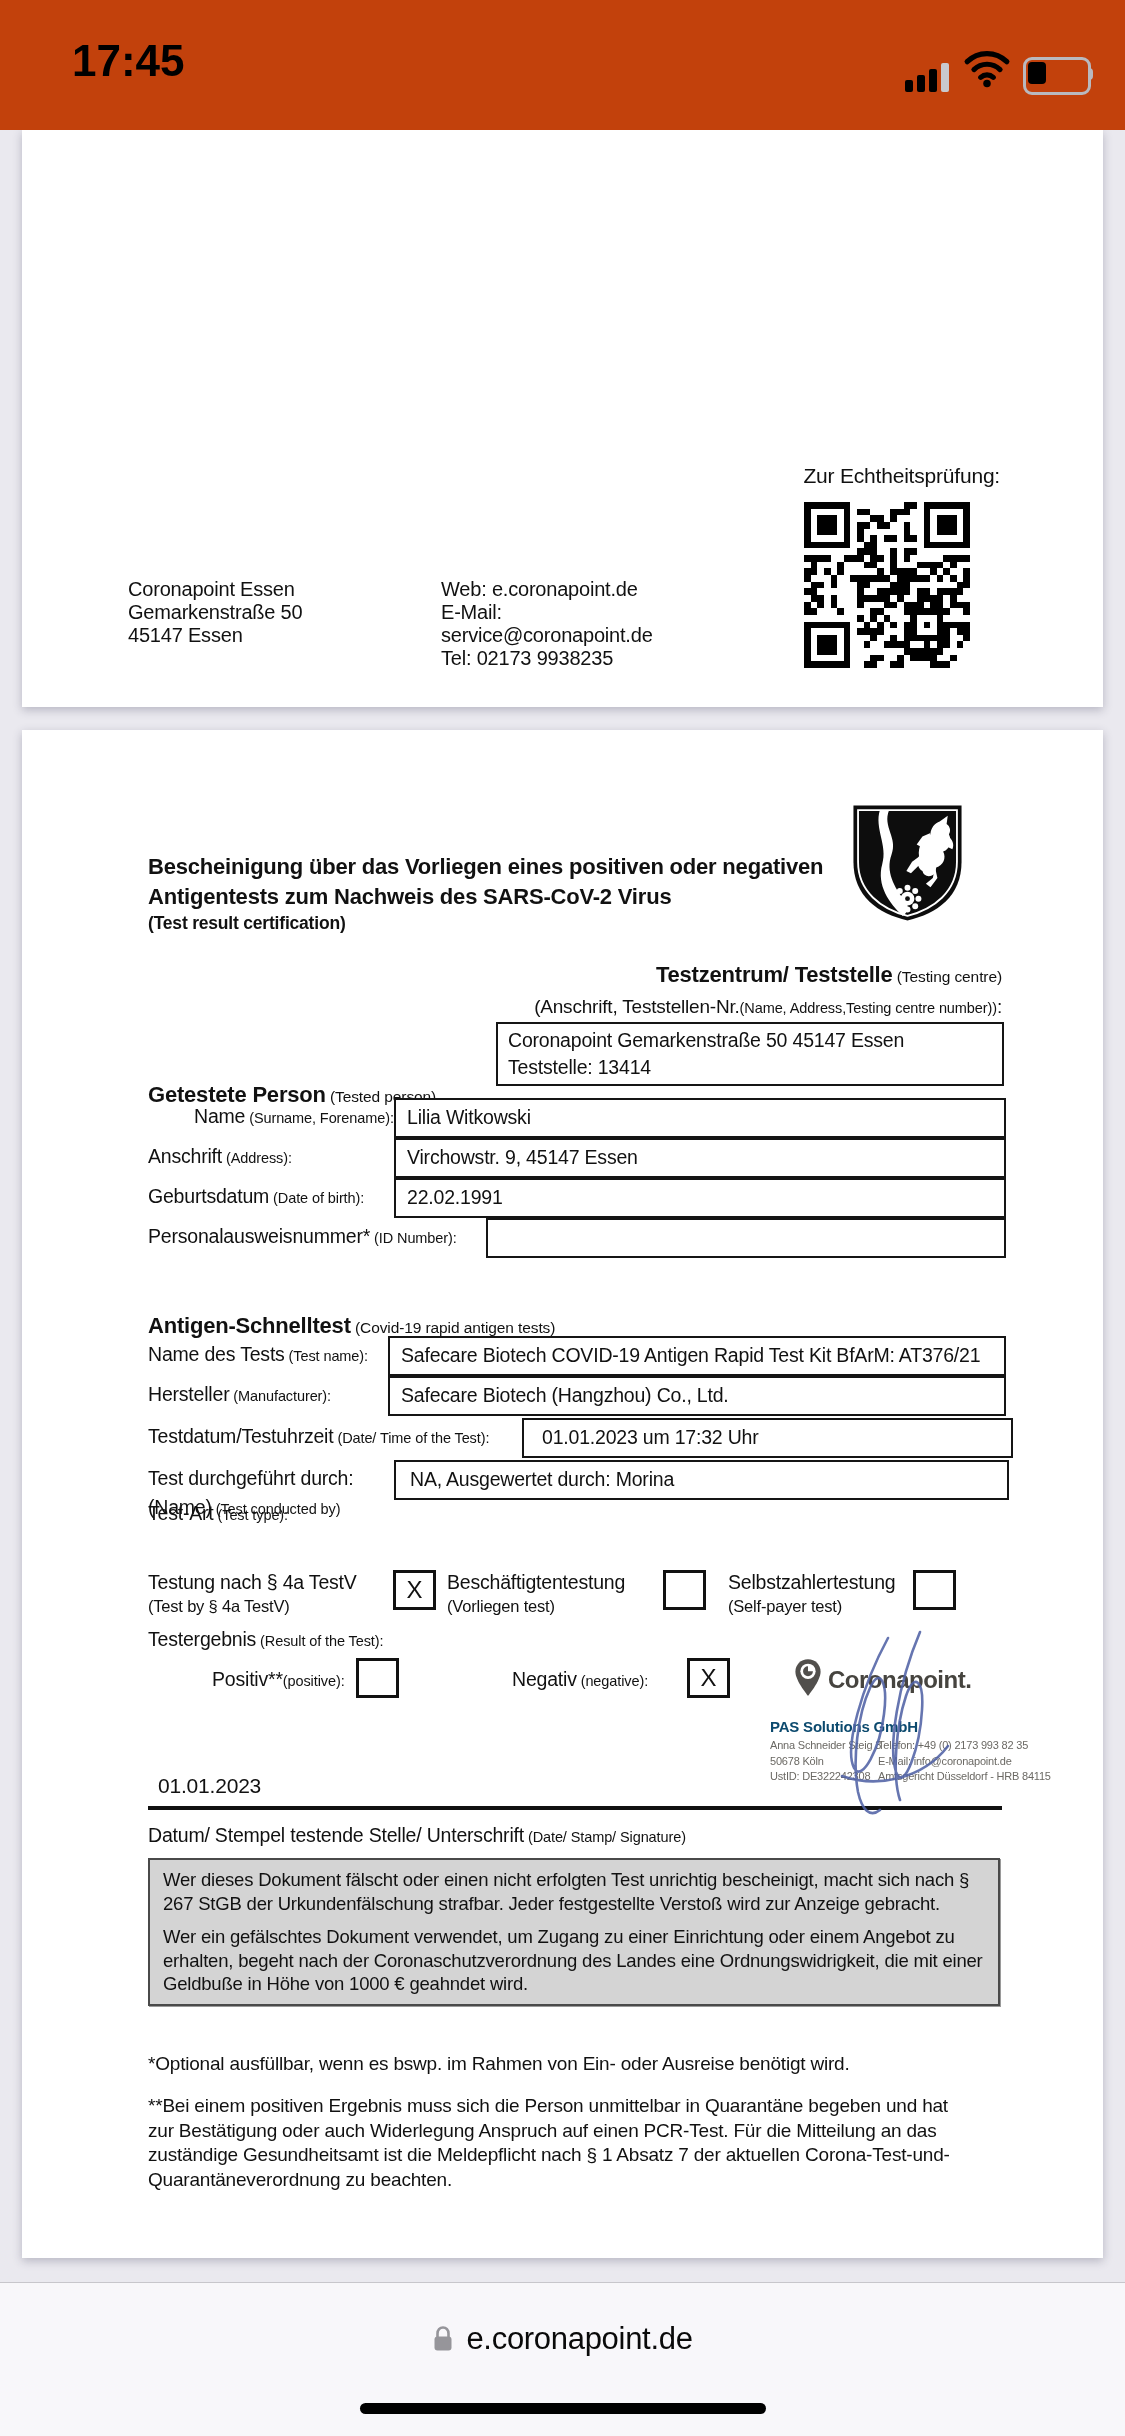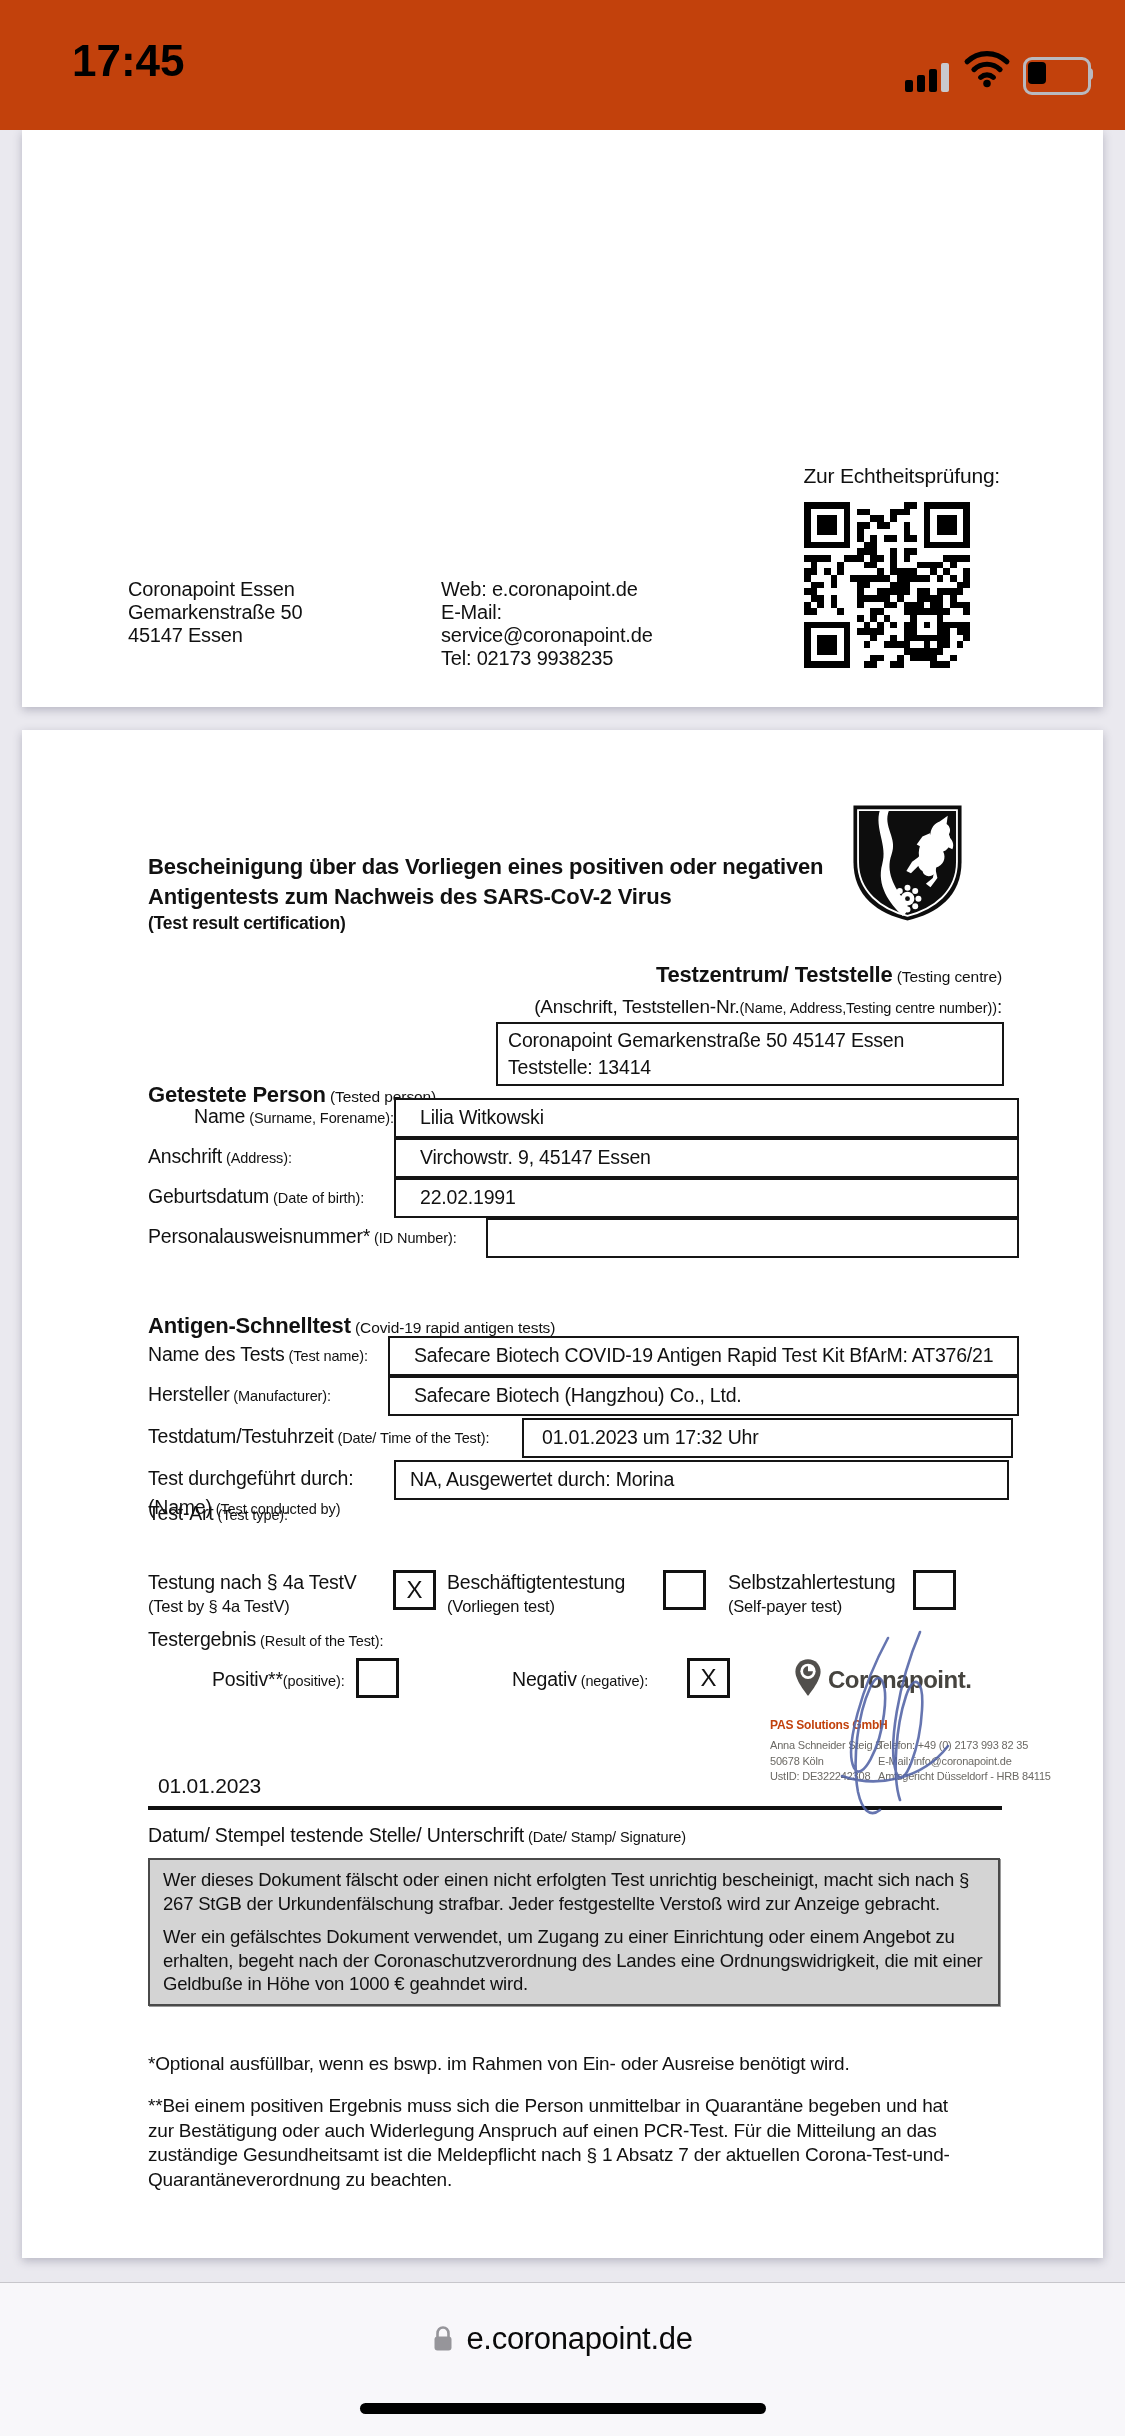--- a/index.html
+++ b/index.html
@@ -29,36 +29,36 @@
   .card2{top:730px;height:1528px;}
   
   .auth-label{position:absolute;right:103px;top:334px;font-size:21px;}
   .qr{position:absolute;left:782px;top:372px;width:166px;height:166px;}
   .addr{position:absolute;left:106px;top:448px;font-size:20px;line-height:23px;white-space:pre-line;}
   .webcol{position:absolute;left:390px;top:448px;font-size:20px;line-height:23px;white-space:pre-line;margin-left:29px;}
   
   .abs{position:absolute;}
   .sm{font-size:14.5px;letter-spacing:-0.1px;}
   .lbl{font-size:19.5px;white-space:nowrap;}
-  .fbox{position:absolute;height:36px;border:2px solid #151515;font-size:19.5px;line-height:34px;padding-left:24px;white-space:nowrap;background:#fff;}
+  .fbox{position:absolute;height:36px;border:2px solid #151515;font-size:19.5px;line-height:34px;padding-left:11px;white-space:nowrap;background:#fff;}
   .title{left:126px;top:122px;font-size:22px;font-weight:bold;line-height:30px;}
   .title .sub{font-size:17.5px;line-height:22px;}
   .shield{left:828px;top:72px;width:115px;height:122px;}
   .tz1{right:101px;top:232px;font-size:22px;font-weight:bold;}
   .tz1 .sm{font-weight:normal;font-size:15.5px;}
   .tz2{right:101px;top:266px;font-size:19px;font-weight:normal;}
   .tzbox{left:474px;top:292px;width:484px;height:54px;border:2px solid #151515;padding:3px 10px;font-size:19.5px;line-height:27px;}
   .h-sec{font-size:22px;font-weight:bold;}
   .h-sec .sm{font-weight:normal;font-size:15.5px;}
   .chk{position:absolute;width:37px;height:34px;border:3.5px solid #111;text-align:center;font-size:24px;line-height:34px;background:#fff;}
   .typlbl{position:absolute;font-size:19.5px;line-height:24px;white-space:nowrap;}
   .typlbl .l2{font-size:16.5px;}
   
   .stamp-brand{position:absolute;left:806px;top:936px;font-size:24px;font-weight:bold;color:#46443f;letter-spacing:-0.5px;}
-  .stamp-co{position:absolute;left:748px;top:988px;font-size:12px;font-weight:bold;color:#c2410c;}
+  .stamp-co{position:absolute;left:748px;top:988px;font-size:15px;font-weight:bold;color:#0c4a6e;}
   .stamp-col{position:absolute;top:1008px;font-size:11px;line-height:15.5px;color:#6b6964;white-space:pre-line;}
   .stamp-colL{left:748px;}
   .stamp-colR{left:856px;}
   .sigsvg{position:absolute;left:768px;top:898px;width:210px;height:200px;z-index:3;}
   .date-val{left:136px;top:1044px;font-size:21px;}
   .divider{left:126px;top:1076px;width:854px;height:4px;background:#111;}
   .datum-lbl{left:126px;top:1094px;font-size:19.5px;}
   .graybox{left:126px;top:1128px;width:822px;background:#d4d4d4;border:2px solid #4a4a4a;padding:8px 13px;font-size:18.5px;line-height:23.5px;box-shadow:1px 1px 0 #9a9a9a;}
   .graybox p{margin:0 0 10px 0;}
   .graybox p:last-child{margin:0;}

